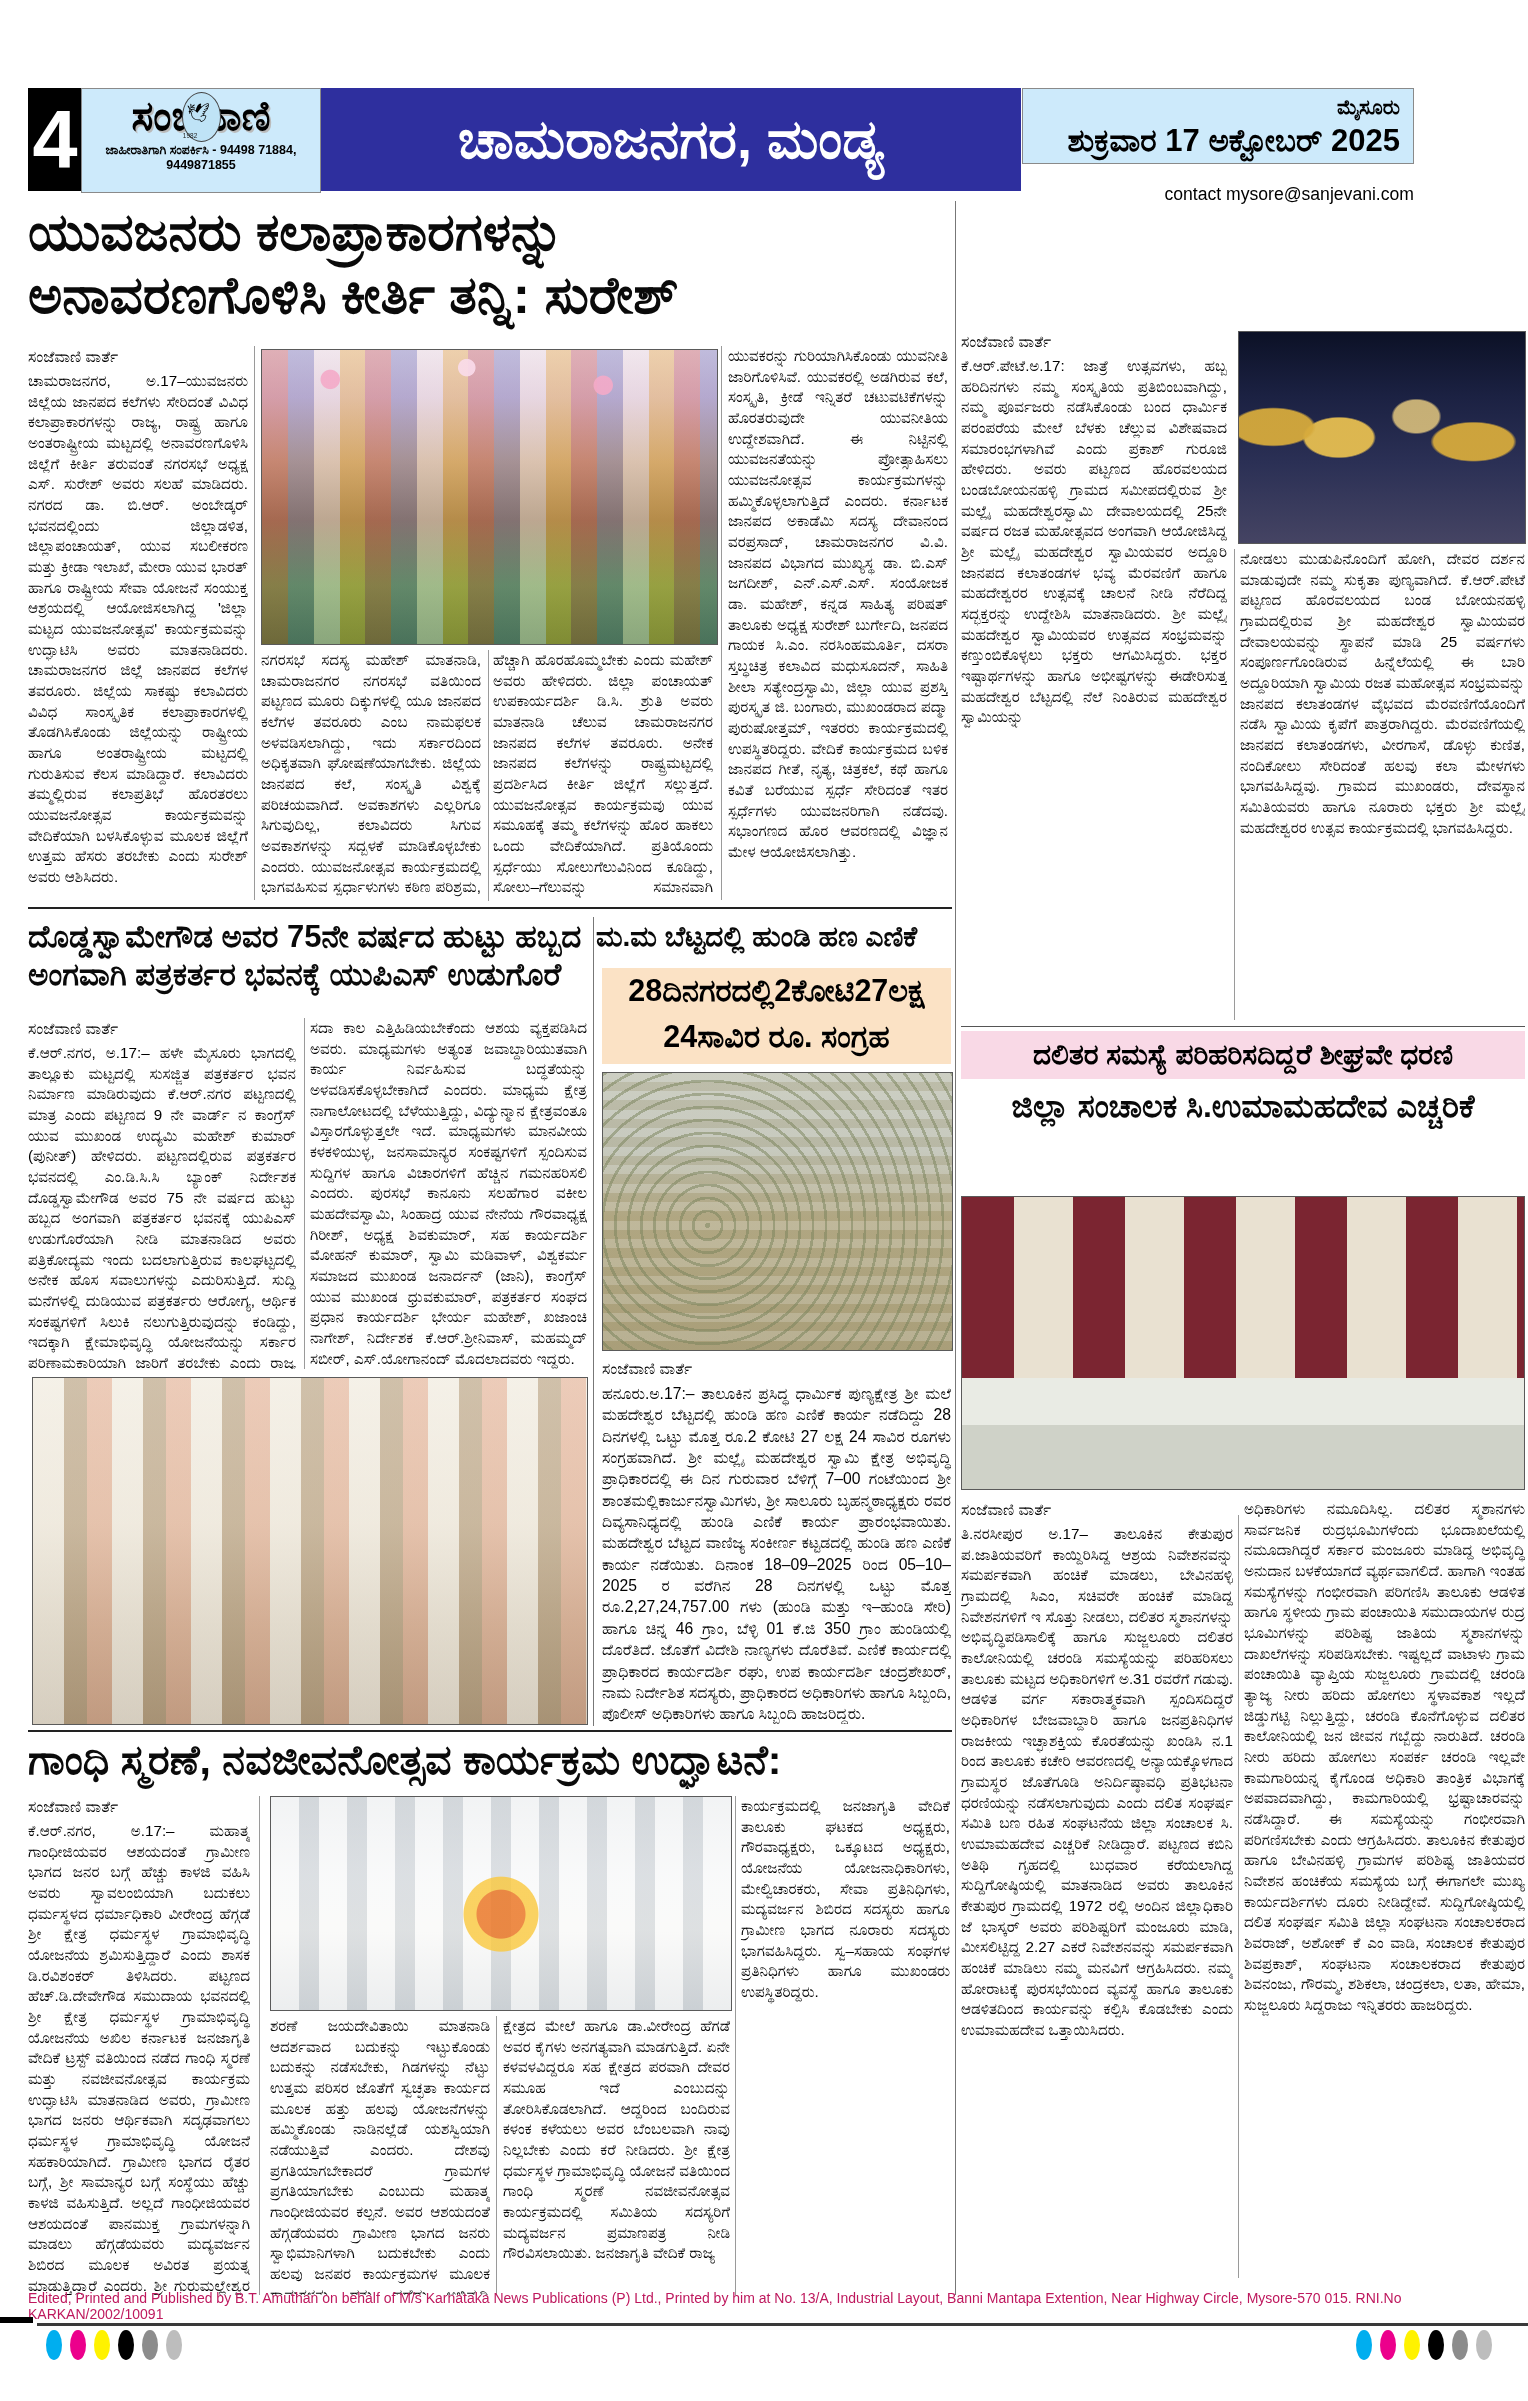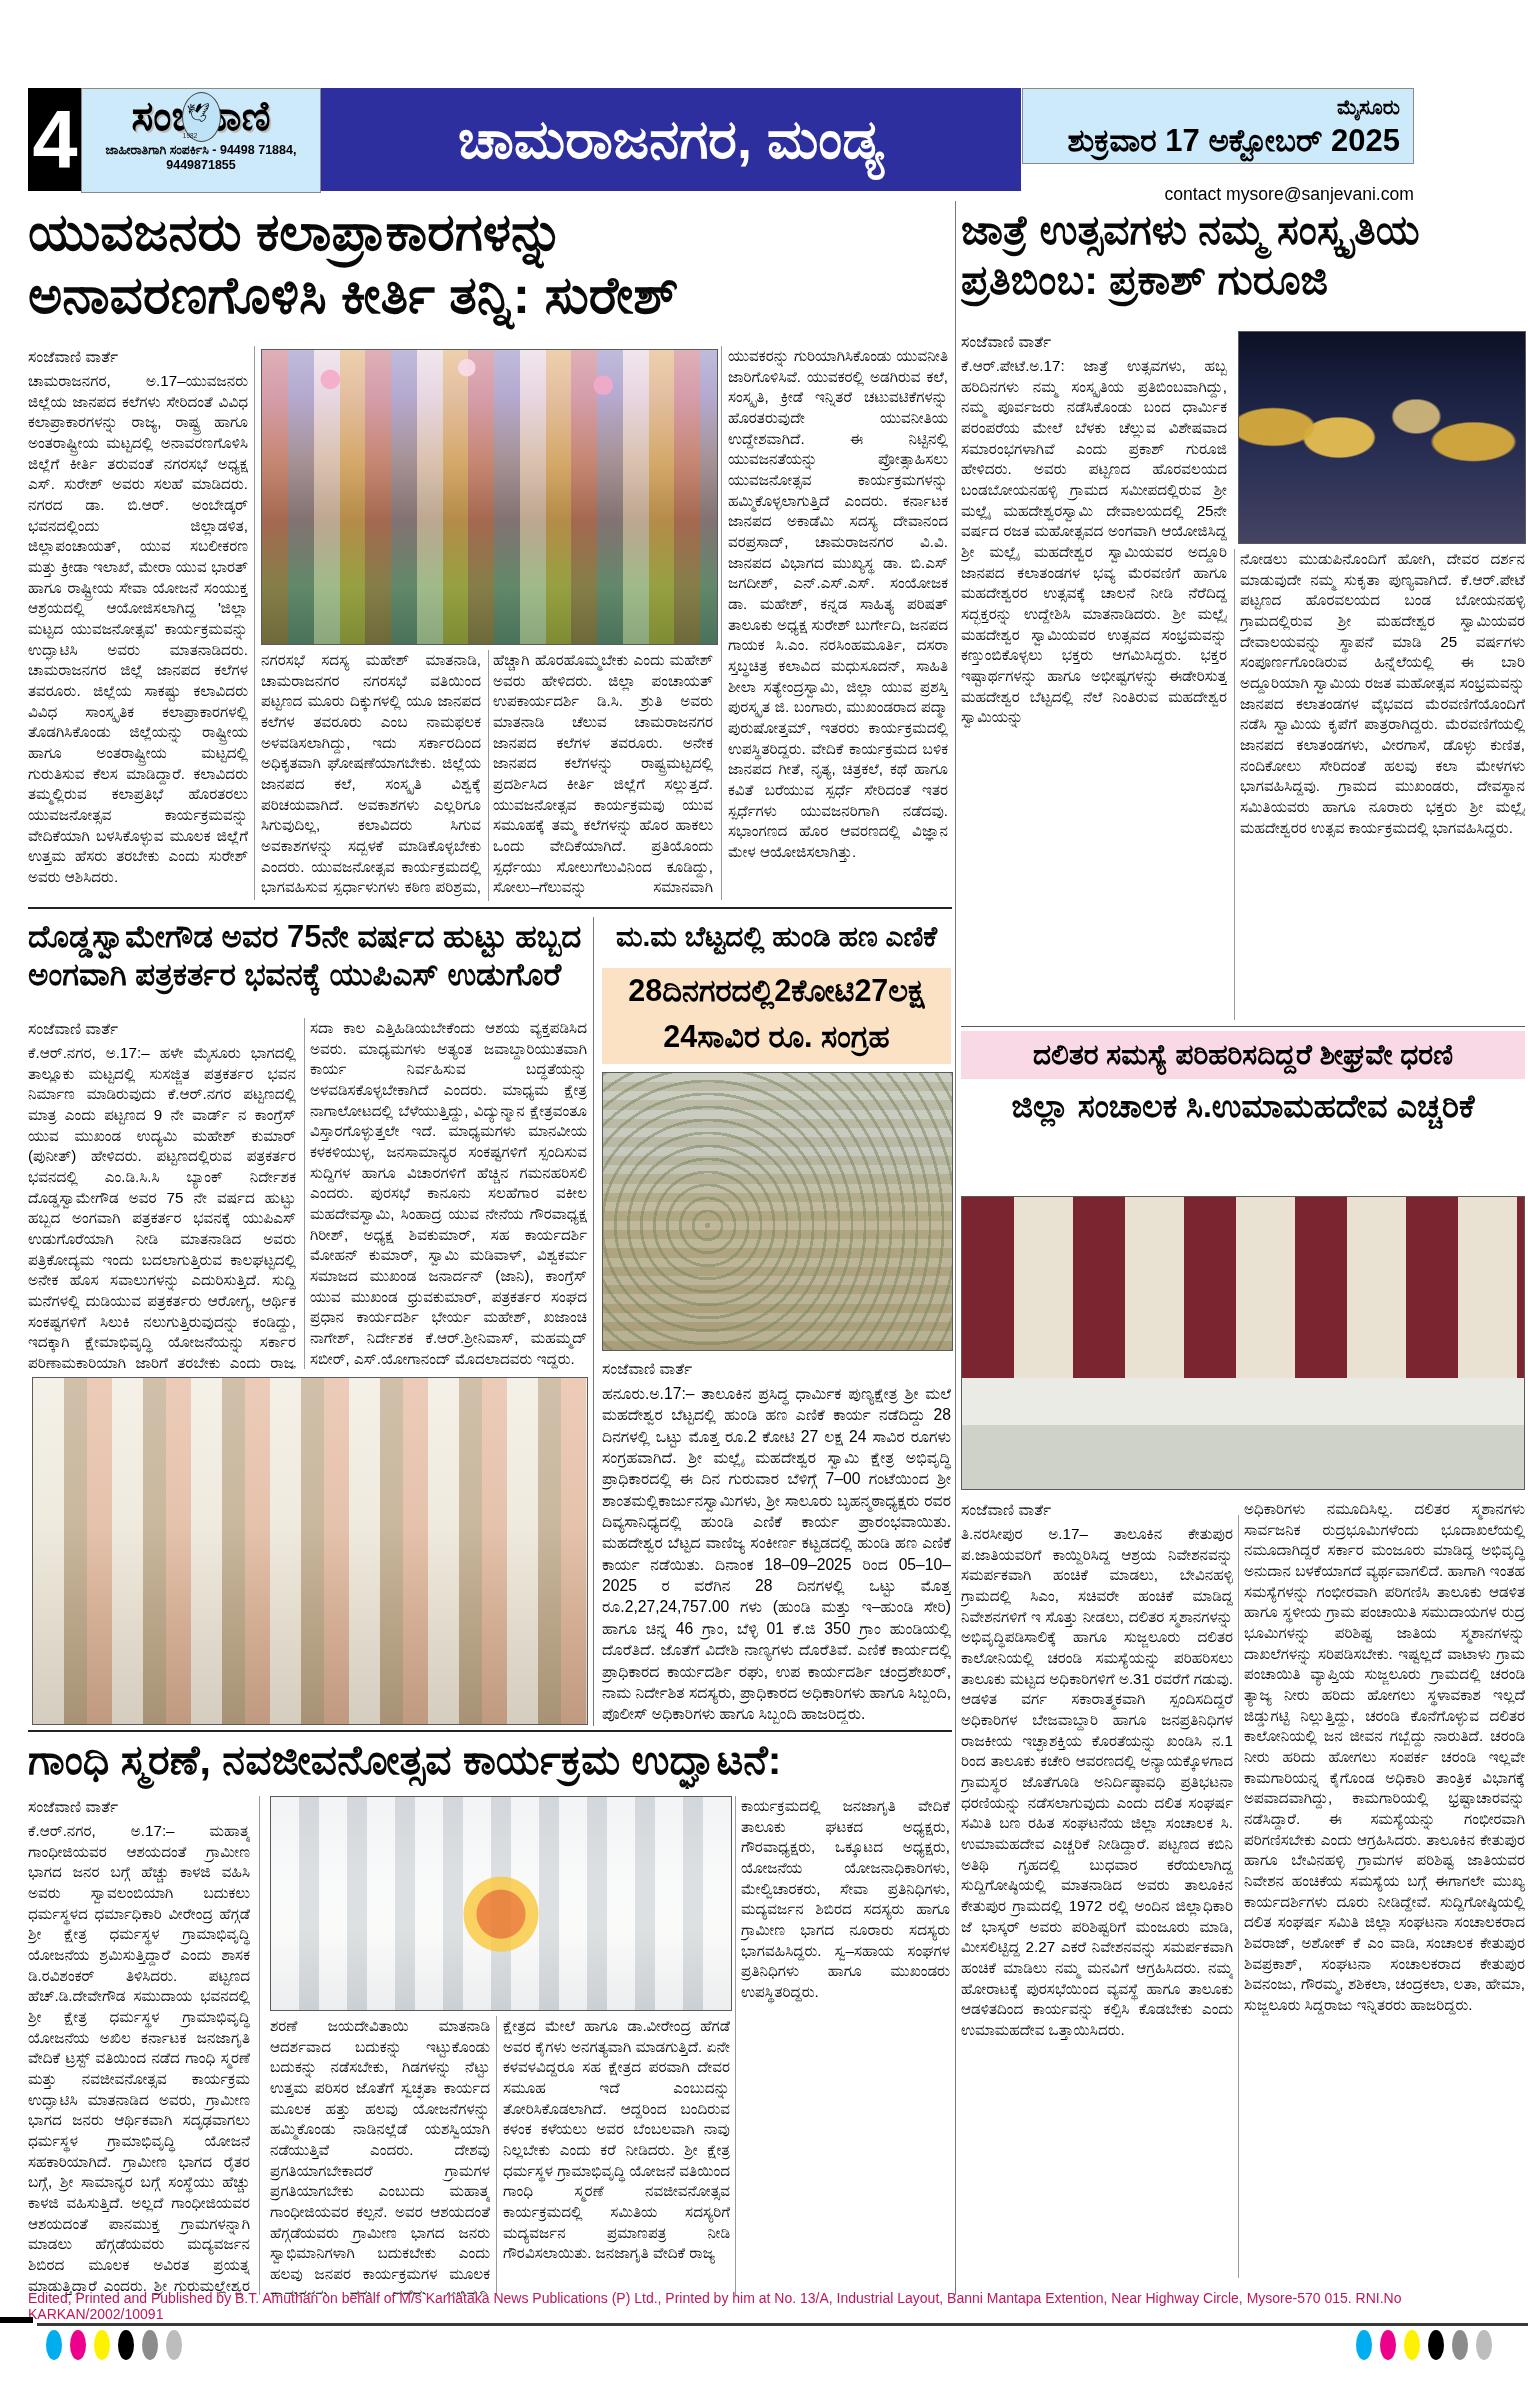--- a/index.html
+++ b/index.html
@@ -103,24 +103,20 @@
   </div>
   <div class="abs bodytxt" style="left:261px;top:650px;width:220px;height:251px;">ನಗರಸಭೆ ಸದಸ್ಯ ಮಹೇಶ್ ಮಾತನಾಡಿ, ಚಾಮರಾಜನಗರ ನಗರಸಭೆ ವತಿಯಿಂದ ಪಟ್ಟಣದ ಮೂರು ದಿಕ್ಕುಗಳಲ್ಲಿ ಯೂ ಜಾನಪದ ಕಲೆಗಳ ತವರೂರು ಎಂಬ ನಾಮಫಲಕ ಅಳವಡಿಸಲಾಗಿದ್ದು, ಇದು ಸರ್ಕಾರದಿಂದ ಅಧಿಕೃತವಾಗಿ ಘೋಷಣೆಯಾಗಬೇಕು. ಜಿಲ್ಲೆಯ ಜಾನಪದ ಕಲೆ, ಸಂಸ್ಕೃತಿ ವಿಶ್ವಕ್ಕೆ ಪರಿಚಯವಾಗಿದೆ. ಅವಕಾಶಗಳು ಎಲ್ಲರಿಗೂ ಸಿಗುವುದಿಲ್ಲ, ಕಲಾವಿದರು ಸಿಗುವ ಅವಕಾಶಗಳನ್ನು ಸದ್ಬಳಕೆ ಮಾಡಿಕೊಳ್ಳಬೇಕು ಎಂದರು.   ಯುವಜನೋತ್ಸವ ಕಾರ್ಯಕ್ರಮದಲ್ಲಿ ಭಾಗವಹಿಸುವ ಸ್ಪರ್ಧಾಳುಗಳು ಕಠಿಣ ಪರಿಶ್ರಮ, ತ್ಯಾಗವನ್ನು ಮೈಗೂಡಿಸಿಕೊಳ್ಳಬೇಕು. ನಗರದಲ್ಲಿ ವಿದ್ಯಾರ್ಥಿಗಳಿಗೆ, ಯುವಜನರಿಗೆ ಅನುಕೂಲವಾಗುವಂತೆ ಯೂತ್ ಹಾಸ್ಟಲ್ ತೆರೆಯಬೇಕು. ಅಲ್ಲದೆ, ಯುವತರಬೇತಿಯ ವಿಶೇಷ ಕಾರ್ಯಕ್ರಮಗಳು ನಿರಂತರವಾಗಿ ನಡೆಯುವಂತಾಗಬೇಕು. ಯುವಪ್ರತಿಭೆಗಳು</div>
   <div class="abs bodytxt" style="left:493px;top:650px;width:220px;height:251px;">ಹೆಚ್ಚಾಗಿ ಹೊರಹೊಮ್ಮಬೇಕು ಎಂದು ಮಹೇಶ್ ಅವರು ಹೇಳಿದರು.   ಜಿಲ್ಲಾ ಪಂಚಾಯತ್ ಉಪಕಾರ್ಯದರ್ಶಿ ಡಿ.ಸಿ. ಶ್ರುತಿ ಅವರು ಮಾತನಾಡಿ ಚೆಲುವ ಚಾಮರಾಜನಗರ ಜಾನಪದ ಕಲೆಗಳ ತವರೂರು. ಅನೇಕ ಜಾನಪದ ಕಲೆಗಳನ್ನು ರಾಷ್ಟ್ರಮಟ್ಟದಲ್ಲಿ ಪ್ರದರ್ಶಿಸಿದ ಕೀರ್ತಿ ಜಿಲ್ಲೆಗೆ ಸಲ್ಲುತ್ತದೆ. ಯುವಜನೋತ್ಸವ ಕಾರ್ಯಕ್ರಮವು ಯುವ ಸಮೂಹಕ್ಕೆ ತಮ್ಮ ಕಲೆಗಳನ್ನು ಹೊರ ಹಾಕಲು ಒಂದು ವೇದಿಕೆಯಾಗಿದೆ. ಪ್ರತಿಯೊಂದು ಸ್ಪರ್ಧೆಯು ಸೋಲುಗೆಲುವಿನಿಂದ ಕೂಡಿದ್ದು, ಸೋಲು–ಗೆಲುವನ್ನು ಸಮಾನವಾಗಿ ಸ್ವೀಕರಿಸಬೇಕು ಎಂದು ಕಿವಿಮಾತು ಹೇಳಿದರು.   ಯುವ ಸಬಲೀಕರಣ ಮತ್ತು ಕ್ರೀಡಾ ಇಲಾಖೆಯ ಸಹಾಯಕ ನಿರ್ದೇಶಕ ಕೆ. ಸುರೇಶ್ ಪ್ರಾಸ್ತಾವಿಕವಾಗಿ ಮಾತನಾಡಿ, ಕೇಂದ್ರ ಹಾಗೂ ರಾಜ್ಯ ಸರ್ಕಾರಗಳು</div>
   <div class="abs bodytxt" style="left:728px;top:346px;width:220px;height:556px;">ಯುವಕರನ್ನು ಗುರಿಯಾಗಿಸಿಕೊಂಡು ಯುವನೀತಿ ಜಾರಿಗೊಳಿಸಿವೆ. ಯುವಕರಲ್ಲಿ ಅಡಗಿರುವ ಕಲೆ, ಸಂಸ್ಕೃತಿ, ಕ್ರೀಡೆ ಇನ್ನಿತರೆ ಚಟುವಟಿಕೆಗಳನ್ನು ಹೊರತರುವುದೇ ಯುವನೀತಿಯ ಉದ್ದೇಶವಾಗಿದೆ. ಈ ನಿಟ್ಟಿನಲ್ಲಿ ಯುವಜನತೆಯನ್ನು ಪ್ರೋತ್ಸಾಹಿಸಲು ಯುವಜನೋತ್ಸವ ಕಾರ್ಯಕ್ರಮಗಳನ್ನು ಹಮ್ಮಿಕೊಳ್ಳಲಾಗುತ್ತಿದೆ ಎಂದರು.   ಕರ್ನಾಟಕ ಜಾನಪದ ಅಕಾಡೆಮಿ ಸದಸ್ಯ ದೇವಾನಂದ ವರಪ್ರಸಾದ್, ಚಾಮರಾಜನಗರ ವಿ.ವಿ. ಜಾನಪದ ವಿಭಾಗದ ಮುಖ್ಯಸ್ಥ ಡಾ. ಬಿ.ಎಸ್ ಜಗದೀಶ್, ಎನ್.ಎಸ್.ಎಸ್. ಸಂಯೋಜಕ ಡಾ. ಮಹೇಶ್, ಕನ್ನಡ ಸಾಹಿತ್ಯ ಪರಿಷತ್ ತಾಲೂಕು ಅಧ್ಯಕ್ಷ ಸುರೇಶ್ ಬುರ್ಗೇದಿ, ಜನಪದ ಗಾಯಕ ಸಿ.ಎಂ. ನರಸಿಂಹಮೂರ್ತಿ, ದಸರಾ ಸ್ತಬ್ಧಚಿತ್ರ ಕಲಾವಿದ ಮಧುಸೂದನ್, ಸಾಹಿತಿ ಶೀಲಾ ಸತ್ಯೇಂದ್ರಸ್ವಾಮಿ, ಜಿಲ್ಲಾ ಯುವ ಪ್ರಶಸ್ತಿ ಪುರಸ್ಕೃತ ಜಿ. ಬಂಗಾರು, ಮುಖಂಡರಾದ ಪದ್ಮಾ ಪುರುಷೋತ್ತಮ್, ಇತರರು ಕಾರ್ಯಕ್ರಮದಲ್ಲಿ ಉಪಸ್ಥಿತರಿದ್ದರು.   ವೇದಿಕೆ ಕಾರ್ಯಕ್ರಮದ ಬಳಿಕ ಜಾನಪದ ಗೀತೆ, ನೃತ್ಯ, ಚಿತ್ರಕಲೆ, ಕಥೆ ಹಾಗೂ ಕವಿತೆ ಬರೆಯುವ ಸ್ಪರ್ಧೆ ಸೇರಿದಂತೆ ಇತರ ಸ್ಪರ್ಧೆಗಳು ಯುವಜನರಿಗಾಗಿ ನಡೆದವು. ಸಭಾಂಗಣದ ಹೊರ ಆವರಣದಲ್ಲಿ ವಿಜ್ಞಾನ ಮೇಳ ಆಯೋಜಿಸಲಾಗಿತ್ತು.</div>
 
   <div class="rule-v" style="left:254px;top:346px;height:554px;"></div>
   <div class="rule-v" style="left:488px;top:650px;height:251px;"></div>
   <div class="rule-v" style="left:721px;top:346px;height:554px;"></div>
 
   
-  <div class="abs headline" style="left:961px;top:205px;width:565px;height:118px;font-size:41px;">
-    <div>ಜಾತ್ರೆ ಉತ್ಸವಗಳು ನಮ್ಮ ಸಂಸ್ಕೃತಿಯ</div>
-    <div>ಪ್ರತಿಬಿಂಬ: ಪ್ರಕಾಶ್ ಗುರೂಜಿ</div>
-  </div>
 
   <div class="photo ph-b" style="left:1238px;top:331px;width:286px;height:211px;"></div>
 
   <div class="abs bodytxt" style="left:961px;top:331px;width:266px;height:689px;">
     <div class="byline">ಸಂಜೆವಾಣಿ ವಾರ್ತೆ</div>
     <span>ಕೆ.ಆರ್.ಪೇಟೆ.ಅ.17: ಜಾತ್ರೆ ಉತ್ಸವಗಳು, ಹಬ್ಬ ಹರಿದಿನಗಳು ನಮ್ಮ ಸಂಸ್ಕೃತಿಯ ಪ್ರತಿಬಿಂಬವಾಗಿದ್ದು, ನಮ್ಮ ಪೂರ್ವಜರು ನಡೆಸಿಕೊಂಡು ಬಂದ ಧಾರ್ಮಿಕ ಪರಂಪರೆಯ ಮೇಲೆ ಬೆಳಕು ಚೆಲ್ಲುವ ವಿಶೇಷವಾದ ಸಮಾರಂಭಗಳಾಗಿವೆ ಎಂದು ಪ್ರಕಾಶ್ ಗುರೂಜಿ ಹೇಳಿದರು.   ಅವರು ಪಟ್ಟಣದ ಹೊರವಲಯದ ಬಂಡಬೋಯನಹಳ್ಳಿ ಗ್ರಾಮದ ಸಮೀಪದಲ್ಲಿರುವ ಶ್ರೀ ಮಲ್ಲೈ ಮಹದೇಶ್ವರಸ್ವಾಮಿ ದೇವಾಲಯದಲ್ಲಿ 25ನೇ ವರ್ಷದ ರಜತ ಮಹೋತ್ಸವದ ಅಂಗವಾಗಿ ಆಯೋಜಿಸಿದ್ದ ಶ್ರೀ ಮಲ್ಲೈ ಮಹದೇಶ್ವರ ಸ್ವಾಮಿಯವರ ಅದ್ದೂರಿ ಜಾನಪದ ಕಲಾತಂಡಗಳ ಭವ್ಯ ಮೆರವಣಿಗೆ ಹಾಗೂ ಮಹದೇಶ್ವರರ ಉತ್ಸವಕ್ಕೆ ಚಾಲನೆ ನೀಡಿ ನೆರೆದಿದ್ದ ಸದ್ಭಕ್ತರನ್ನು ಉದ್ದೇಶಿಸಿ ಮಾತನಾಡಿದರು.   ಶ್ರೀ ಮಲ್ಲೈ ಮಹದೇಶ್ವರ ಸ್ವಾಮಿಯವರ ಉತ್ಸವದ ಸಂಭ್ರಮವನ್ನು ಕಣ್ತುಂಬಿಕೊಳ್ಳಲು ಭಕ್ತರು ಆಗಮಿಸಿದ್ದರು. ಭಕ್ತರ ಇಷ್ಟಾರ್ಥಗಳನ್ನು ಹಾಗೂ ಅಭೀಷ್ಟಗಳನ್ನು ಈಡೇರಿಸುತ್ತ ಮಹದೇಶ್ವರ ಬೆಟ್ಟದಲ್ಲಿ ನೆಲೆ ನಿಂತಿರುವ ಮಹದೇಶ್ವರ ಸ್ವಾಮಿಯನ್ನು</span>
   </div>
   <div class="abs bodytxt" style="left:1240px;top:549px;width:285px;height:471px;">ನೋಡಲು ಮುಡುಪಿನೊಂದಿಗೆ ಹೋಗಿ, ದೇವರ ದರ್ಶನ ಮಾಡುವುದೇ ನಮ್ಮ ಸುಕೃತಾ ಪುಣ್ಯವಾಗಿದೆ.   ಕೆ.ಆರ್.ಪೇಟೆ ಪಟ್ಟಣದ ಹೊರವಲಯದ ಬಂಡ ಬೋಯನಹಳ್ಳಿ ಗ್ರಾಮದಲ್ಲಿರುವ ಶ್ರೀ ಮಹದೇಶ್ವರ ಸ್ವಾಮಿಯವರ ದೇವಾಲಯವನ್ನು ಸ್ಥಾಪನೆ ಮಾಡಿ 25 ವರ್ಷಗಳು ಸಂಪೂರ್ಣಗೊಂಡಿರುವ ಹಿನ್ನೆಲೆಯಲ್ಲಿ ಈ ಬಾರಿ ಅದ್ದೂರಿಯಾಗಿ ಸ್ವಾಮಿಯ ರಜತ ಮಹೋತ್ಸವ ಸಂಭ್ರಮವನ್ನು ಜಾನಪದ ಕಲಾತಂಡಗಳ ವೈಭವದ ಮೆರವಣಿಗೆಯೊಂದಿಗೆ ನಡೆಸಿ ಸ್ವಾಮಿಯ ಕೃಪೆಗೆ ಪಾತ್ರರಾಗಿದ್ದರು. ಮೆರವಣಿಗೆಯಲ್ಲಿ ಜಾನಪದ ಕಲಾತಂಡಗಳು, ವೀರಗಾಸೆ, ಡೊಳ್ಳು ಕುಣಿತ, ನಂದಿಕೋಲು ಸೇರಿದಂತೆ ಹಲವು ಕಲಾ ಮೇಳಗಳು ಭಾಗವಹಿಸಿದ್ದವು. ಗ್ರಾಮದ ಮುಖಂಡರು, ದೇವಸ್ಥಾನ ಸಮಿತಿಯವರು ಹಾಗೂ ನೂರಾರು ಭಕ್ತರು ಶ್ರೀ ಮಲ್ಲೈ ಮಹದೇಶ್ವರರ ಉತ್ಸವ ಕಾರ್ಯಕ್ರಮದಲ್ಲಿ ಭಾಗವಹಿಸಿದ್ದರು.</div>
   <div class="rule-v" style="left:1234px;top:549px;height:471px;"></div>
 
@@ -142,21 +138,21 @@
   </div>
   <div class="abs bodytxt" style="left:310px;top:1018px;width:277px;height:351px;">ಸದಾ ಕಾಲ ಎತ್ತಿಹಿಡಿಯಬೇಕೆಂದು ಆಶಯ ವ್ಯಕ್ತಪಡಿಸಿದ ಅವರು. ಮಾಧ್ಯಮಗಳು ಅತ್ಯಂತ ಜವಾಬ್ದಾರಿಯುತವಾಗಿ ಕಾರ್ಯ ನಿರ್ವಹಿಸುವ ಬದ್ಧತೆಯನ್ನು ಅಳವಡಿಸಕೊಳ್ಳಬೇಕಾಗಿದೆ ಎಂದರು.   ಮಾಧ್ಯಮ ಕ್ಷೇತ್ರ ನಾಗಾಲೋಟದಲ್ಲಿ ಬೆಳೆಯುತ್ತಿದ್ದು, ವಿದ್ಯುನ್ಮಾನ ಕ್ಷೇತ್ರವಂತೂ ವಿಸ್ತಾರಗೊಳ್ಳುತ್ತಲೇ ಇದೆ. ಮಾಧ್ಯಮಗಳು ಮಾನವೀಯ ಕಳಕಳಿಯುಳ್ಳ, ಜನಸಾಮಾನ್ಯರ ಸಂಕಷ್ಟಗಳಿಗೆ ಸ್ಪಂದಿಸುವ ಸುದ್ದಿಗಳ ಹಾಗೂ ವಿಚಾರಗಳಿಗೆ ಹೆಚ್ಚಿನ ಗಮನಹರಿಸಲಿ ಎಂದರು.   ಪುರಸಭೆ ಕಾನೂನು ಸಲಹೆಗಾರ ವಕೀಲ ಮಹದೇವಸ್ವಾಮಿ, ಸಿಂಹಾದ್ರ ಯುವ ನೇನೆಯ ಗೌರವಾಧ್ಯಕ್ಷ ಗಿರೀಶ್, ಅಧ್ಯಕ್ಷ ಶಿವಕುಮಾರ್, ಸಹ ಕಾರ್ಯದರ್ಶಿ ಮೋಹನ್ ಕುಮಾರ್, ಸ್ವಾಮಿ ಮಡಿವಾಳ್, ವಿಶ್ವಕರ್ಮ ಸಮಾಜದ ಮುಖಂಡ ಜನಾರ್ದನ್ (ಜಾನಿ), ಕಾಂಗ್ರೆಸ್ ಯುವ ಮುಖಂಡ ಧ್ರುವಕುಮಾರ್, ಪತ್ರಕರ್ತರ ಸಂಘದ ಪ್ರಧಾನ ಕಾರ್ಯದರ್ಶಿ ಭೇರ್ಯ ಮಹೇಶ್, ಖಜಾಂಚಿ ನಾಗೇಶ್, ನಿರ್ದೇಶಕ ಕೆ.ಆರ್.ಶ್ರೀನಿವಾಸ್, ಮಹಮ್ಮದ್ ಸಬೀರ್, ಎಸ್.ಯೋಗಾನಂದ್ ಮೊದಲಾದವರು ಇದ್ದರು.</div>
   <div class="rule-v" style="left:304px;top:1018px;height:351px;"></div>
 
   <div class="photo ph-c" style="left:32px;top:1377px;width:554px;height:346px;"></div>
 
   
   <div class="rule-v" style="left:593px;top:917px;height:809px;background:#777;"></div>
 
   
-  <div class="abs headline" style="left:602px;top:920px;width:349px;height:41px;font-size:28px;text-align:center;">ಮ.ಮ ಬೆಟ್ಟದಲ್ಲಿ ಹುಂಡಿ ಹಣ ಎಣಿಕೆ</div>
+  <div class="abs headline" style="left:582px;top:920px;width:349px;height:41px;font-size:28px;text-align:center;">ಮ.ಮ ಬೆಟ್ಟದಲ್ಲಿ ಹುಂಡಿ ಹಣ ಎಣಿಕೆ</div>
   <div class="abs peachbox" style="left:602px;top:968px;width:349px;height:96px;font-size:30.5px;line-height:1.5;">
     <div>28ದಿನಗರದಲ್ಲಿ2ಕೋಟಿ27ಲಕ್ಷ</div>
     <div>24ಸಾವಿರ ರೂ. ಸಂಗ್ರಹ</div>
   </div>
 
   <div class="photo ph-d" style="left:602px;top:1072px;width:349px;height:277px;"></div>
 
   <div class="abs bodytxt" style="left:602px;top:1358px;width:349px;height:366px;font-size:15.7px;">
     <div class="byline">ಸಂಜೆವಾಣಿ ವಾರ್ತೆ</div>
     <span>ಹನೂರು.ಅ.17:– ತಾಲೂಕಿನ ಪ್ರಸಿದ್ಧ ಧಾರ್ಮಿಕ ಪುಣ್ಯಕ್ಷೇತ್ರ ಶ್ರೀ ಮಲೆ ಮಹದೇಶ್ವರ ಬೆಟ್ಟದಲ್ಲಿ ಹುಂಡಿ ಹಣ ಎಣಿಕೆ ಕಾರ್ಯ ನಡೆದಿದ್ದು 28 ದಿನಗಳಲ್ಲಿ ಒಟ್ಟು ಮೊತ್ತ ರೂ.2 ಕೋಟಿ 27 ಲಕ್ಷ 24 ಸಾವಿರ ರೂಗಳು ಸಂಗ್ರಹವಾಗಿದೆ. ಶ್ರೀ ಮಲ್ಲೈ ಮಹದೇಶ್ವರ ಸ್ವಾಮಿ ಕ್ಷೇತ್ರ ಅಭಿವೃದ್ಧಿ ಪ್ರಾಧಿಕಾರದಲ್ಲಿ ಈ ದಿನ ಗುರುವಾರ ಬೆಳಿಗ್ಗೆ 7–00 ಗಂಟೆಯಿಂದ ಶ್ರೀ ಶಾಂತಮಲ್ಲಿಕಾರ್ಜುನಸ್ವಾಮಿಗಳು, ಶ್ರೀ ಸಾಲೂರು ಬೃಹನ್ಮಠಾಧ್ಯಕ್ಷರು ರವರ ದಿವ್ಯಸಾನಿಧ್ಯದಲ್ಲಿ ಹುಂಡಿ ಎಣಿಕೆ ಕಾರ್ಯ ಪ್ರಾರಂಭವಾಯಿತು.   ಮಹದೇಶ್ವರ ಬೆಟ್ಟದ ವಾಣಿಜ್ಯ ಸಂಕೀರ್ಣ ಕಟ್ಟಡದಲ್ಲಿ ಹುಂಡಿ ಹಣ ಎಣಿಕೆ ಕಾರ್ಯ ನಡೆಯಿತು. ದಿನಾಂಕ 18–09–2025 ರಿಂದ 05–10–2025 ರ ವರೆಗಿನ 28 ದಿನಗಳಲ್ಲಿ ಒಟ್ಟು ಮೊತ್ತ ರೂ.2,27,24,757.00 ಗಳು (ಹುಂಡಿ ಮತ್ತು ಇ–ಹುಂಡಿ ಸೇರಿ) ಹಾಗೂ ಚಿನ್ನ 46 ಗ್ರಾಂ, ಬೆಳ್ಳಿ 01 ಕೆ.ಜಿ 350 ಗ್ರಾಂ ಹುಂಡಿಯಲ್ಲಿ ದೊರೆತಿದೆ. ಜೊತೆಗೆ ವಿದೇಶಿ ನಾಣ್ಯಗಳು ದೊರೆತಿವೆ.   ಎಣಿಕೆ ಕಾರ್ಯದಲ್ಲಿ ಪ್ರಾಧಿಕಾರದ ಕಾರ್ಯದರ್ಶಿ ರಘು, ಉಪ ಕಾರ್ಯದರ್ಶಿ ಚಂದ್ರಶೇಖರ್, ನಾಮ ನಿರ್ದೇಶಿತ ಸದಸ್ಯರು, ಪ್ರಾಧಿಕಾರದ ಅಧಿಕಾರಿಗಳು ಹಾಗೂ ಸಿಬ್ಬಂದಿ, ಪೊಲೀಸ್ ಅಧಿಕಾರಿಗಳು ಹಾಗೂ ಸಿಬ್ಬಂದಿ ಹಾಜರಿದ್ದರು.</span>

